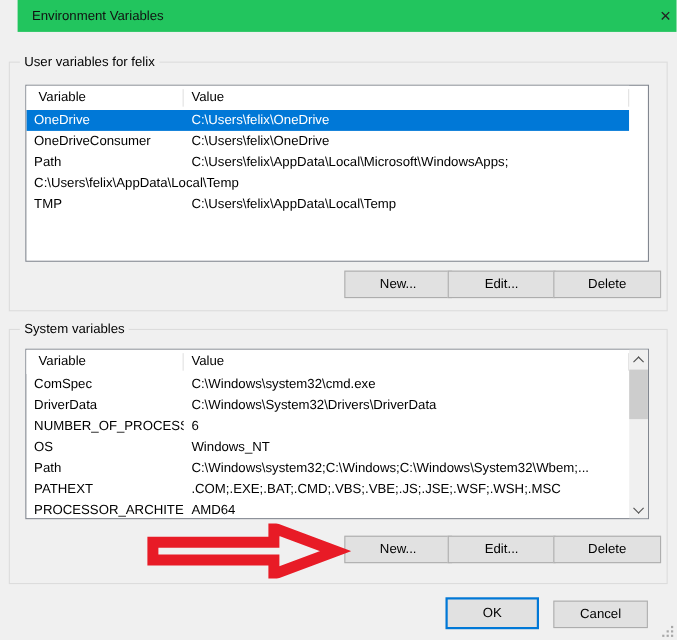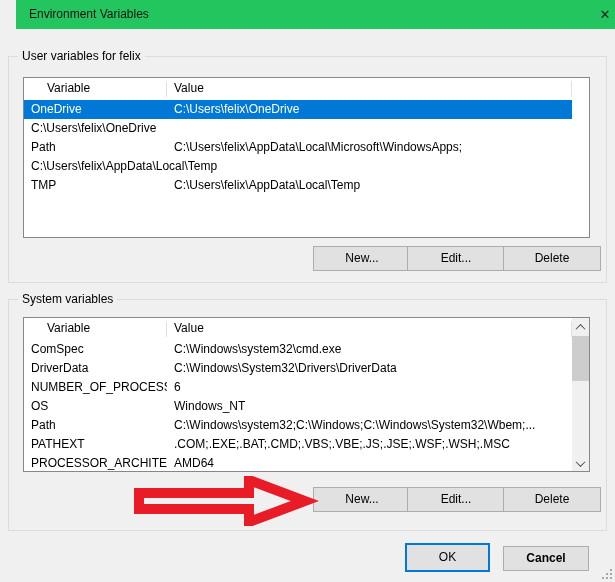--- a/index.html
+++ b/index.html
@@ -13,21 +13,21 @@
   .titlebar .title { position:absolute; left:13px; top:0; line-height:29px; font-size:12px; color:#111; }
   .close-btn { position:absolute; right:5px; top:0; width:34px; height:29px; background:transparent; border:none;
                font-family:inherit; font-size:13px; color:#222; line-height:29px; text-align:center; padding:0; }
   
   .groupbox { position:absolute; border:1px solid #dcdcdc; box-sizing:border-box; }
   .groupbox-label { position:absolute; top:-8px; left:9px; background:#f0f0f0; padding:0 4px; line-height:14px; }
   
   .lv { position:absolute; background:#fff; border:1px solid #828790; box-sizing:border-box; }
   .lv-header { position:absolute; left:0; top:0; height:22px; width:548px; background:#fff; }
   .lv-header .hcell { position:absolute; top:0; line-height:21px; padding-left:7px; box-sizing:border-box; }
-  .hc-var { left:16px; width:117px; }
+  .hc-var { left:4px; width:117px; }
   .hc-val { left:143px; width:405px; }
   .hsep { position:absolute; top:3px; height:16px; width:1px; background:#e2e2e2; }
   .lv-rows { position:absolute; left:0; top:22px; width:548px; bottom:0; overflow:hidden; }
   .lv-row { height:19px; display:flex; width:548px; }
   .lv-row span { line-height:19px; padding-left:7px; white-space:nowrap; overflow:hidden; display:block; }
   .cell-var { width:136px; flex:none; }
   .cell-val { width:398px; flex:none; }
   .lv-row.selected { background:#0078d7; color:#fff; }
   
   .sb { position:absolute; top:0; right:0; bottom:0; width:17px; background:#f0f0f0; }
@@ -66,20 +66,21 @@
     <span class="hsep" style="left:142px;"></span>
     <span class="hsep" style="left:547px;"></span>
   </div>
   <div class="lv-rows">
 
   <div class="lv-row selected">
       <span class="cell-var">OneDrive</span>
       <span class="cell-val">C:\Users\felix\OneDrive</span>
     </div>
       <div class="lv-row">
+      <span class="cell-var">OneDriveConsumer</span>
       <span class="cell-val">C:\Users\felix\OneDrive</span>
     </div>
       <div class="lv-row">
       <span class="cell-var">Path</span>
       <span class="cell-val">C:\Users\felix\AppData\Local\Microsoft\WindowsApps;</span>
     </div>
       <div class="lv-row">
       <span class="cell-val">C:\Users\felix\AppData\Local\Temp</span>
     </div>
       <div class="lv-row">
@@ -144,21 +145,21 @@
 
 <button class="btn" style="left:313px; top:487px;">New...</button>
 <button class="btn" style="left:407px; top:487px;">Edit...</button>
 <button class="btn" style="left:503px; top:487px;">Delete</button>
 
 <svg class="anno-arrow" viewBox="0 0 188 50">
   <polygon points="8,17 118,17 118,4 174,25 118,46 118,33 8,33" fill="none" stroke-width="10" stroke-linejoin="miter" stroke="#e81b26"></polygon>
 </svg>
 
 <button class="btn btn-default" style="left:405px; top:543px; width:85px; height:29px;">OK</button>
-<button class="btn" style="left:503px; top:546px; width:86px; height:25px;font-weight:bold;">Cancel</button>
+<button class="btn" style="left:503px; top:546px; width:86px; height:25px;">Cancel</button>
 
 <svg class="grip" viewBox="0 0 13 13">
   <g fill="#a8a8a8">
     <rect x="10" y="2" width="2" height="2"></rect>
     <rect x="10" y="6" width="2" height="2"></rect>
     <rect x="10" y="10" width="2" height="2"></rect>
     <rect x="6" y="6" width="2" height="2"></rect>
     <rect x="6" y="10" width="2" height="2"></rect>
     <rect x="2" y="10" width="2" height="2"></rect>
   </g>

